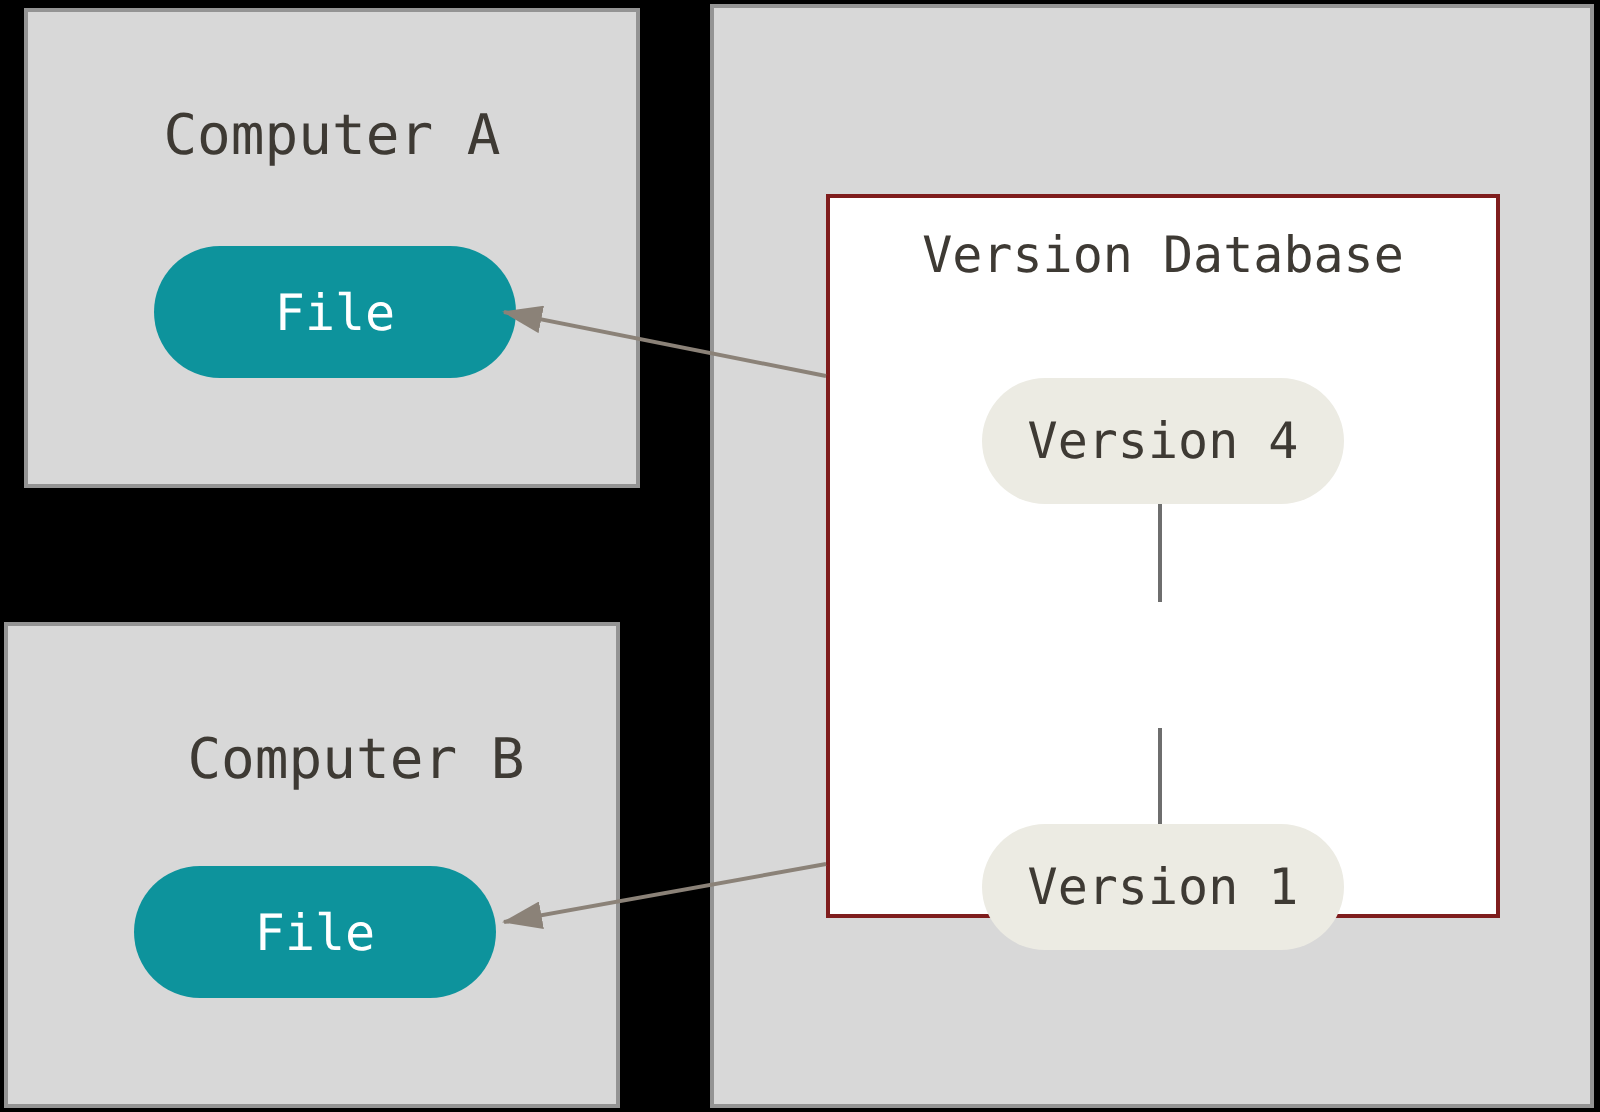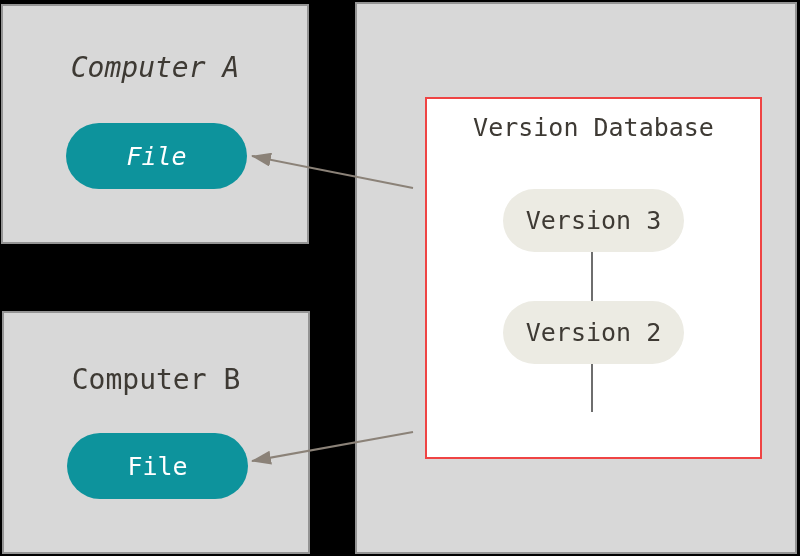--- a/index.html
+++ b/index.html
@@ -14,36 +14,36 @@
     background: #000000;
     font-family: "DejaVu Sans Mono", "Liberation Mono", monospace;
     overflow: hidden;
   }
   .box {
     position: absolute;
     background: #d8d8d8;
     border: 2px solid #949494;
     box-sizing: border-box;
   }
-  #box-computer-a { left: 1px;   top: 4px;   width: 308px; height: 240px; font-style: italic; }
+  #box-computer-a { left: 12px;   top: 4px;   width: 308px; height: 240px; }
   #box-computer-b { left: 2px;   top: 311px; width: 308px; height: 243px; }
   #box-server     { left: 355px; top: 2px;   width: 442px; height: 552px; }
 
   .box-title {
     position: absolute;
     left: 0;
     width: 100%;
     text-align: center;
     font-size: 28px;
     line-height: 34px;
     color: #3e3a34;
     white-space: nowrap;
   }
   #title-computer-a { top: 45px; }
-  #title-computer-b { top: 50px; }
+  #title-computer-b { top: 50px; padding-left: 22px; }
   #title-server     { top: 23px; }
 
   .pill {
     position: absolute;
     display: flex;
     align-items: center;
     justify-content: center;
     border-radius: 34px;
     font-size: 25px;
     white-space: nowrap;
@@ -54,26 +54,26 @@
   }
   .pill-light {
     background: #ecebe3;
     color: #3e3a34;
   }
   #pill-file-a { left: 63px; top: 117px; width: 181px; height: 66px; }
   #pill-file-b { left: 63px; top: 120px; width: 181px; height: 66px; }
 
   #panel-version-db {
     position: absolute;
-    left: 68px;
+    left: 56px;
     top: 93px;
     width: 337px;
     height: 362px;
     background: #ffffff;
-    border: 2px solid #ef4444;
+    border: 2px solid #7f1d1d;
     box-sizing: border-box;
   }
   #title-version-db {
     position: absolute;
     top: 14px;
     left: 0;
     width: 100%;
     text-align: center;
     font-size: 25px;
     line-height: 30px;
@@ -116,28 +116,28 @@
   <div class="box" id="box-computer-b">
     <div class="box-title" id="title-computer-b">Computer B</div>
     <div class="pill pill-teal" id="pill-file-b">File</div>
   </div>
 
   <div class="box" id="box-server">
 
     <div id="panel-version-db">
       <div id="title-version-db">Version Database</div>
 
-      <div class="pill pill-light vpill" id="pill-version-3">Version 3</div>
+      <div class="pill pill-light vpill" id="pill-version-3">Version 4</div>
 
       <div class="connector" id="connector-3-2"></div>
 
-      <div class="pill pill-light vpill" id="pill-version-2">Version 2</div>
 
       <div class="connector" id="connector-2-1"></div>
 
+      <div class="pill pill-light vpill" id="pill-version-1">Version 1</div>
     </div>
   </div>
 
   <svg id="arrow-overlay" viewBox="0 0 800 556" xmlns="http://www.w3.org/2000/svg">
     <defs>
       <marker id="arrowhead" markerWidth="10" markerHeight="7" refX="9.5" refY="3.5" orient="auto" markerUnits="strokeWidth">
         <path d="M0,0 L10,3.5 L0,7 z" fill="#8b8278"></path>
       </marker>
     </defs>
     <line x1="413" y1="188" x2="252" y2="156" stroke="#8b8278" stroke-width="2" marker-end="url(#arrowhead)"></line>

